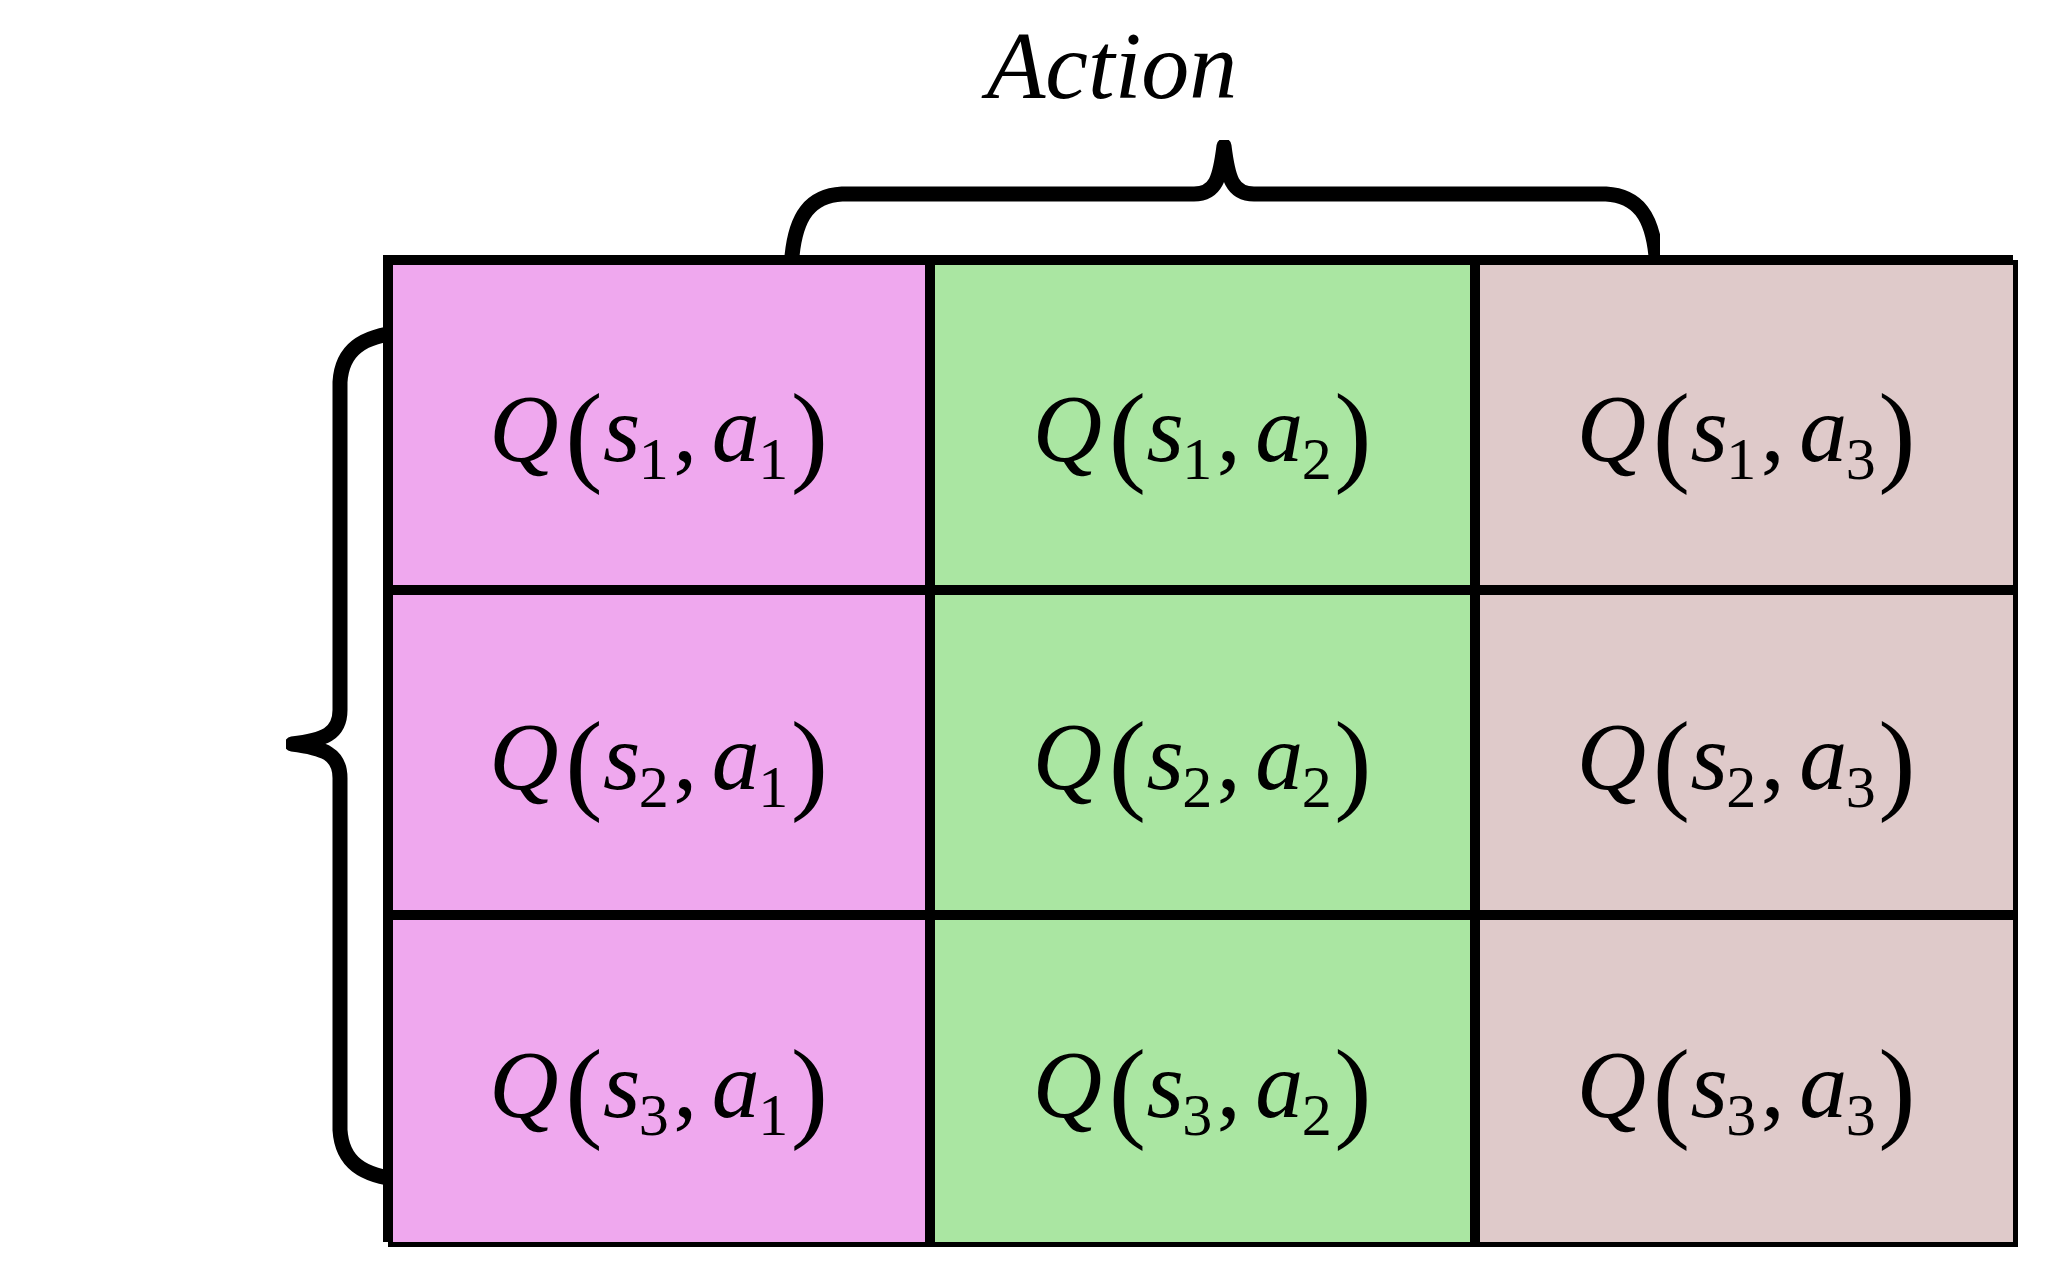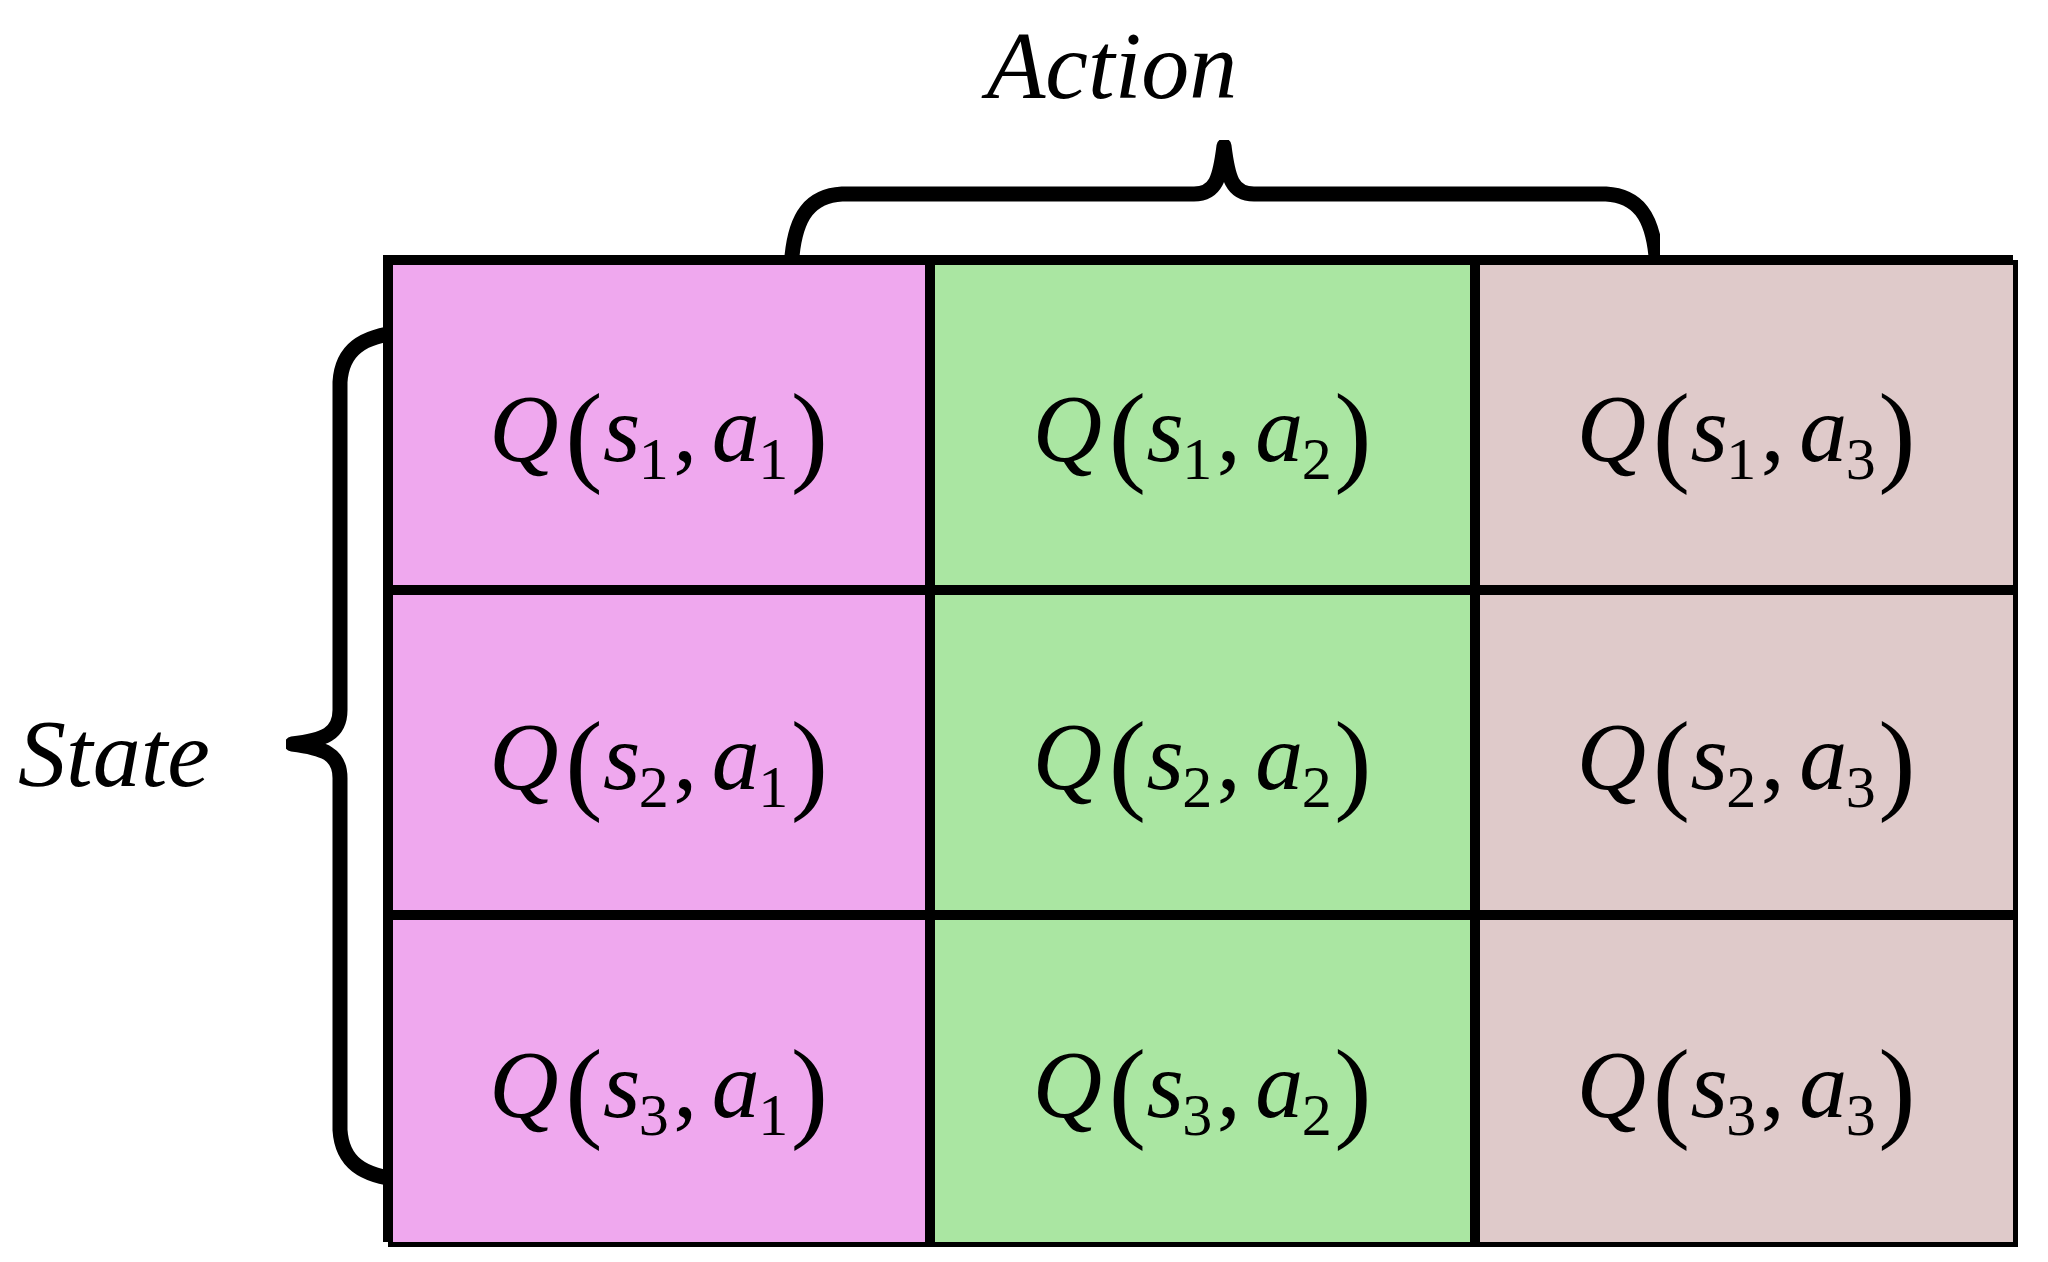--- a/index.html
+++ b/index.html
@@ -123,21 +123,20 @@
   <svg id="top-brace" viewBox="0 0 880 118" preserveAspectRatio="none">
     <path d="M 12 116
              C 16 76, 30 56, 62 54
              L 414 54
              C 436 54, 440 38, 444 6
              C 448 38, 452 54, 474 54
              L 826 54
              C 858 56, 872 76, 876 116" fill="none" stroke="#000000" stroke-width="15" stroke-linecap="round" stroke-linejoin="round"></path>
   </svg>
 
-  <div class="axis-label" id="state-label">State</div>
 
   <svg id="left-brace" viewBox="0 0 120 868" preserveAspectRatio="none">
     <path d="M 116 10
              C 76 14, 56 28, 54 60
              L 54 388
              C 54 412, 38 418, 6 422
              C 38 426, 54 432, 54 456
              L 54 808
              C 56 840, 76 854, 116 858" fill="none" stroke="#000000" stroke-width="15" stroke-linecap="round" stroke-linejoin="round"></path>
   </svg>

